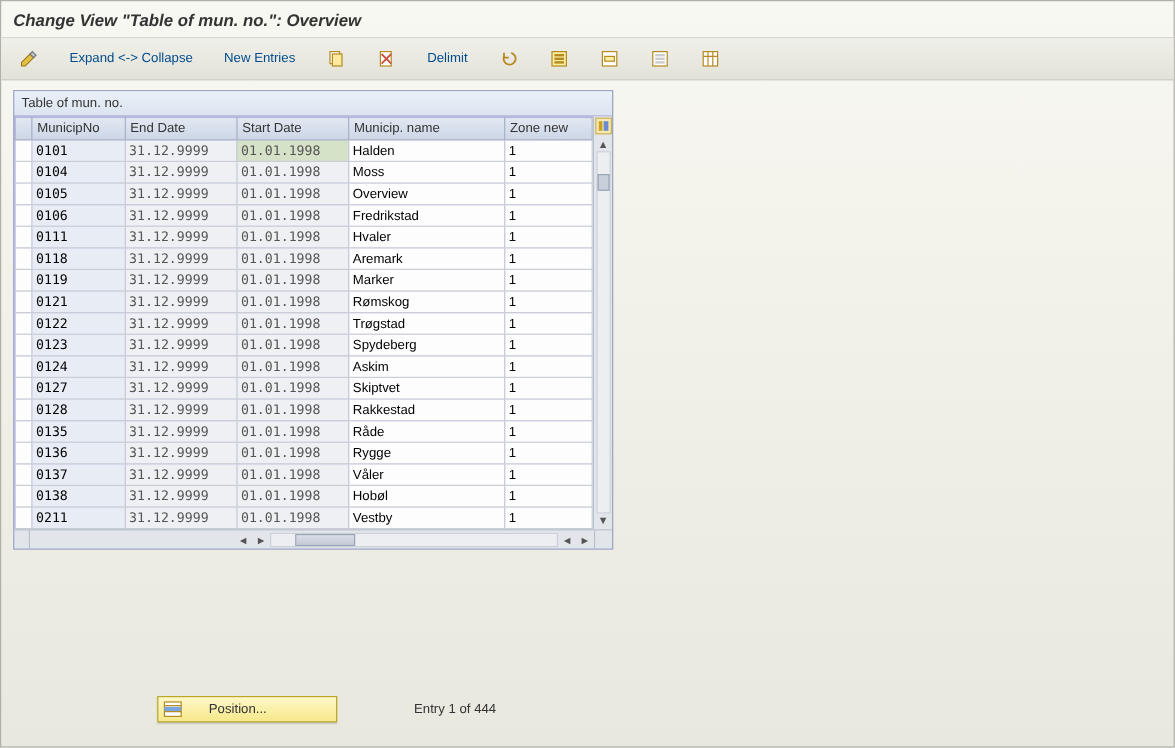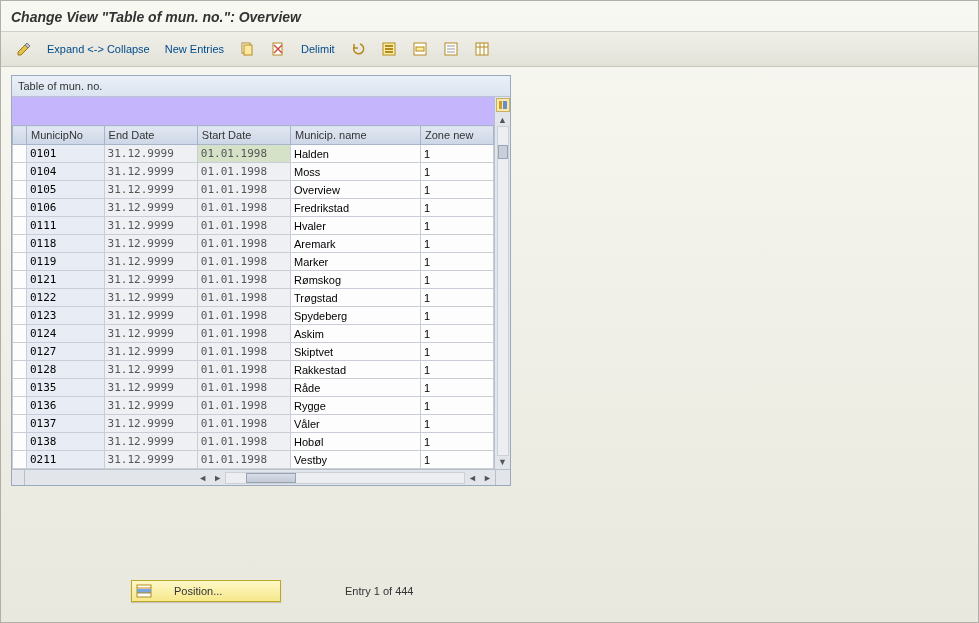--- a/index.html
+++ b/index.html
@@ -20,21 +20,21 @@
       font-weight: bold;
       color: #333;
       border-bottom: 1px solid #d0d0c8;
     }
     .toolbar {
       padding: 6px 8px;
       background: linear-gradient(to bottom, #f0f0ea, #e2e2d8);
       border-bottom: 1px solid #c8c8c0;
       display: flex;
       align-items: center;
-      gap: 1px;
+      gap: 12px;
       position: relative;
     }
     .tb-btn {
       display: inline-flex;
       align-items: center;
       padding: 2px 6px;
       cursor: pointer;
       border: 1px solid transparent;
       border-radius: 2px;
       color: #004c8c;
@@ -57,21 +57,21 @@
       width: 500px;
     }
     .panel-title {
       padding: 4px 6px;
       background: linear-gradient(to bottom, #eaf0f8, #dbe4f0);
       color: #333;
       border-bottom: 1px solid #b8c4d4;
       font-size: 11px;
     }
     .grid-wrap { display: flex; }
-    .grid-scroll { flex: 1; overflow: hidden; margin-top: 28px; }
+    .grid-scroll { flex: 1; overflow: hidden; }
     table.grid { border-collapse: collapse; width: 100%; }
     .grid th {
       background: linear-gradient(to bottom, #e2e8f2, #ccd6e6);
       border: 1px solid #a8b4c8;
       padding: 3px 4px;
       text-align: left;
       font-weight: normal;
       color: #333;
       white-space: nowrap;
     }

